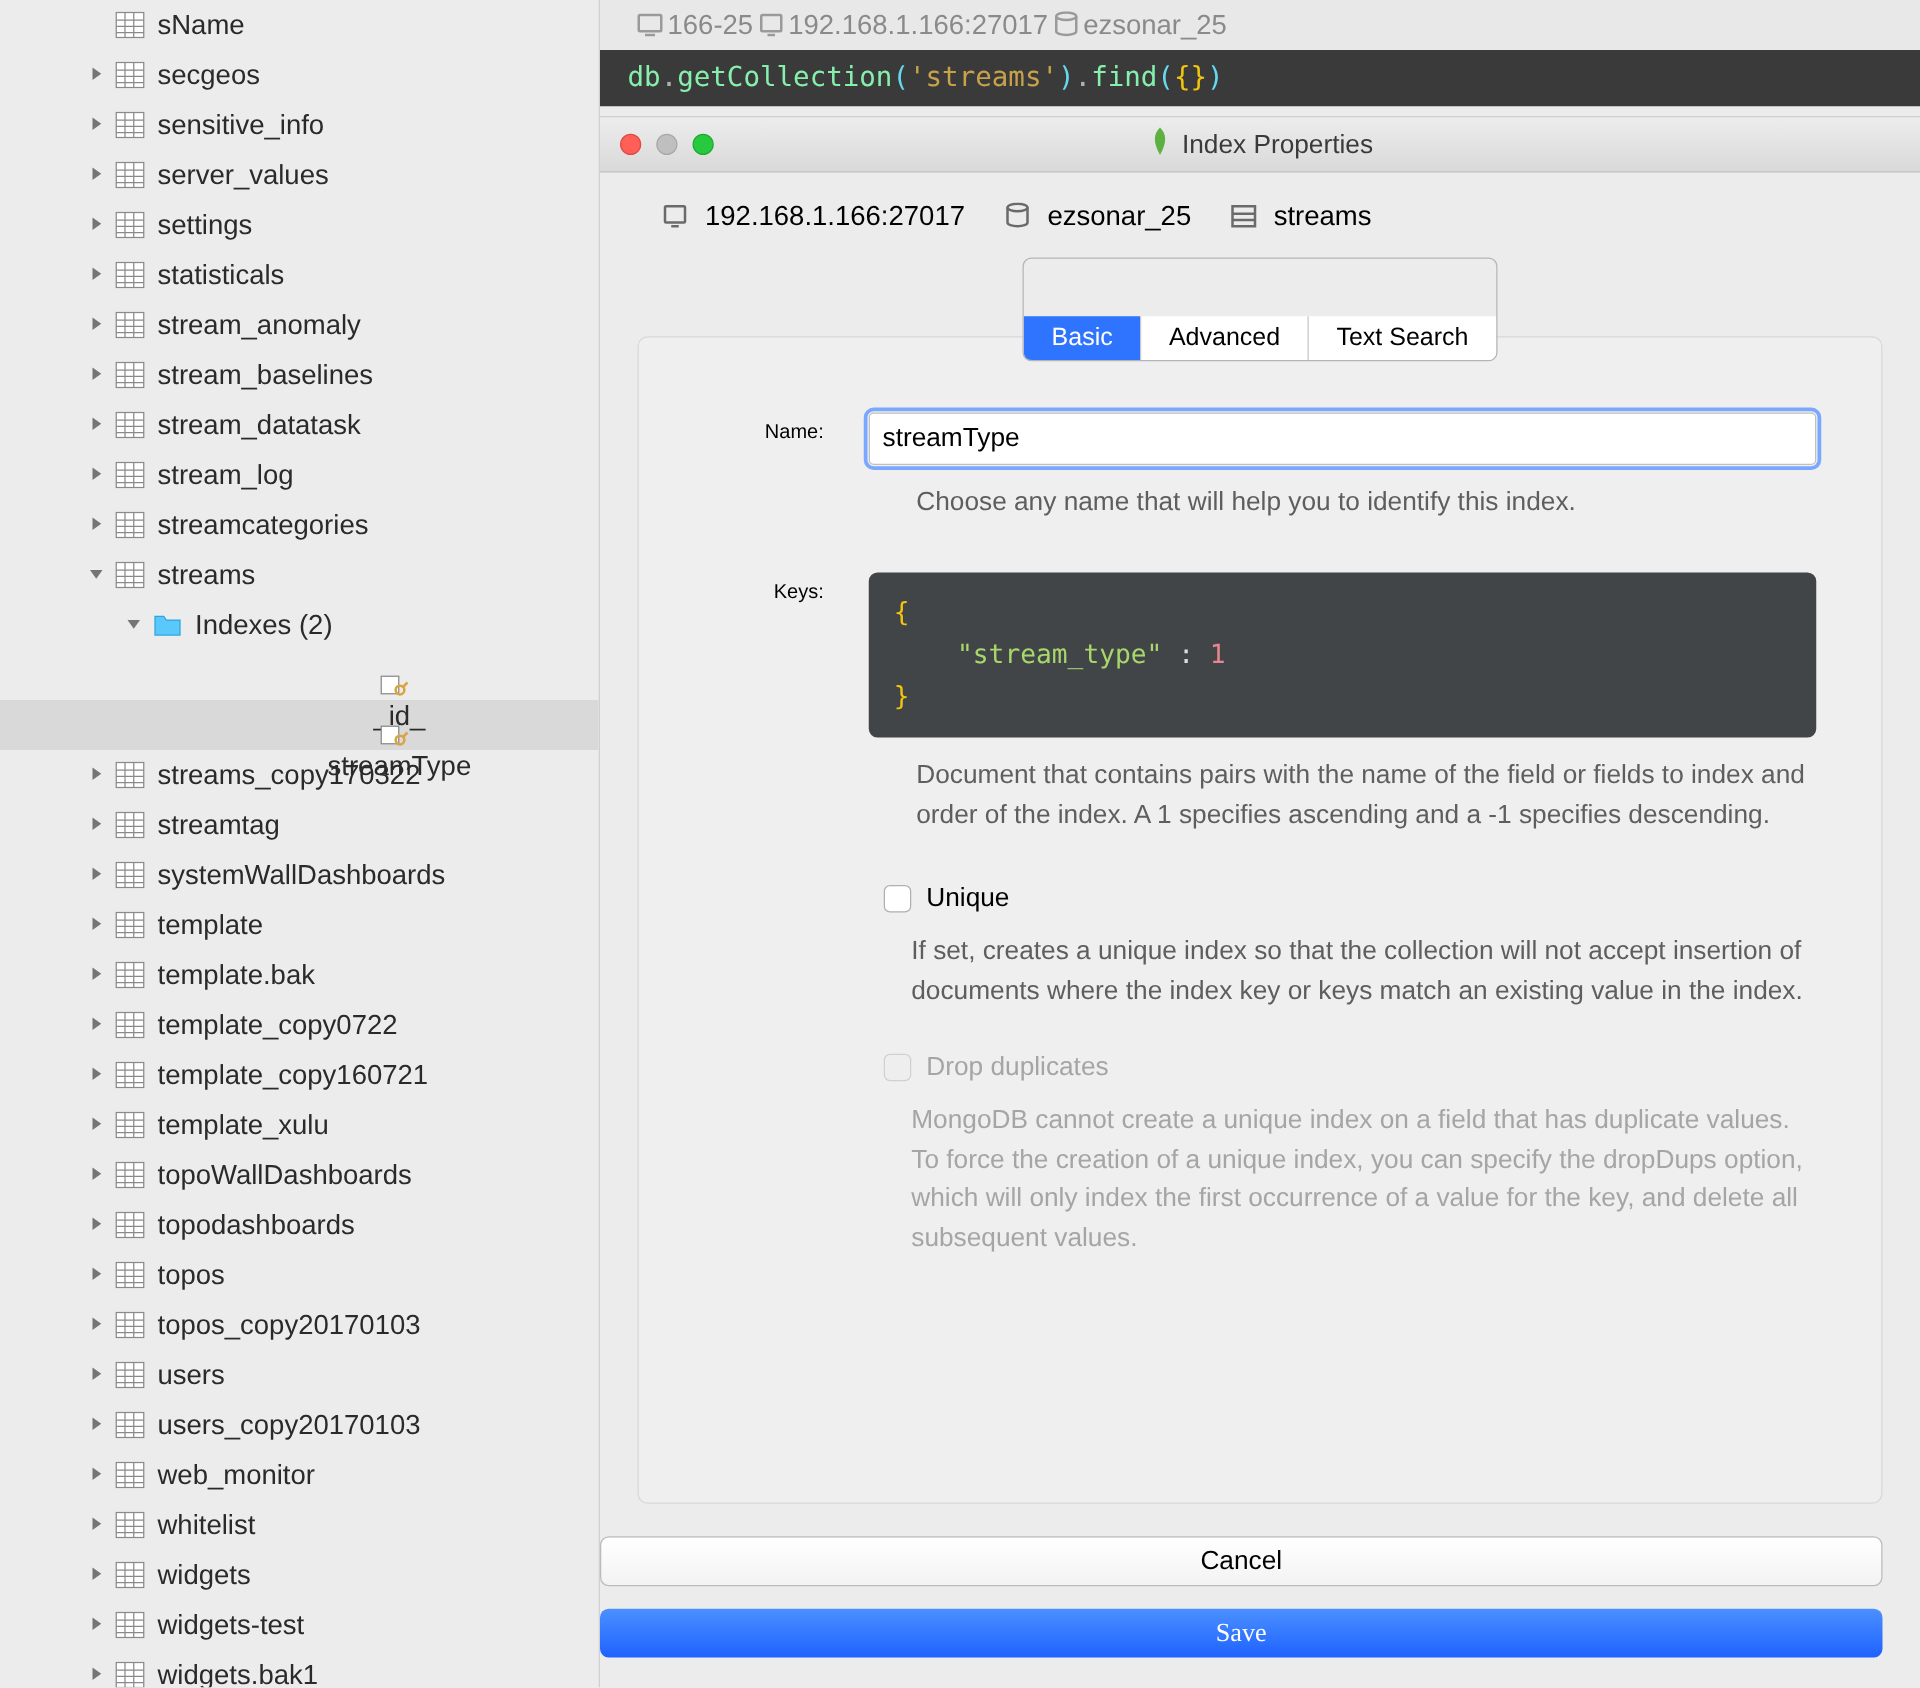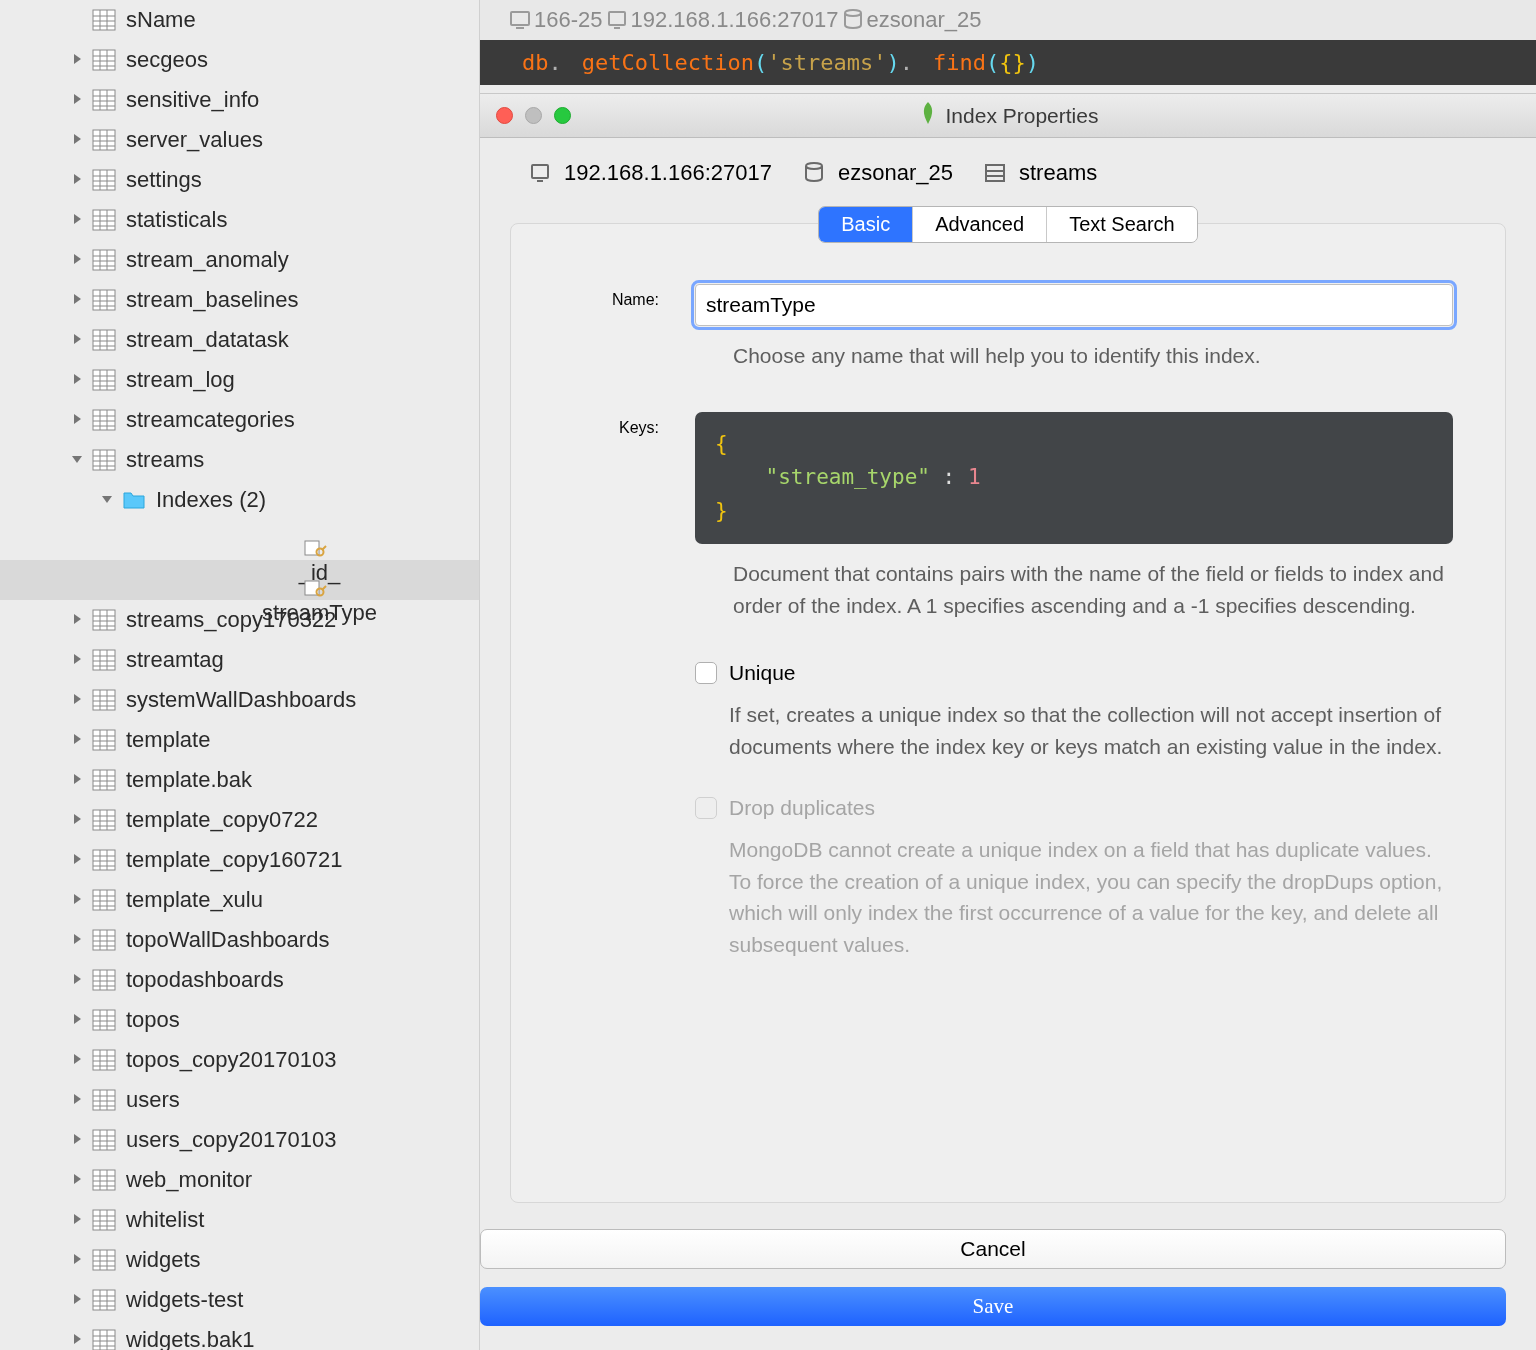--- a/index.html
+++ b/index.html
@@ -13,54 +13,54 @@
   .tri svg { display: block; }
   .tbl-ico, .folder-ico, .key-ico { width: 24px; height: 24px; margin-right: 10px; flex: none; display:flex; align-items:center; justify-content:center; }
   .tree-row .lbl { white-space: nowrap; }
   .indent1 { padding-left: 100px; }
   .indent2 { padding-left: 160px; flex-direction: column; }
   
   .main { flex: 1; display: flex; flex-direction: column; background: #ececec; }
   .breadcrumb-top { display: flex; align-items: center; padding: 0 26px; height: 40px; background: #e8e8e8; }
   .breadcrumb-top .dim { color: #8a8a8a; font-size: 22px; }
   .querybar { background: #3a3a3a; color: #ddd; font-family: Menlo, Consolas, monospace; font-size: 22px; padding: 10px 22px; }
-  .querybar .c-db { color: #f97316; margin-left: 20px; }
+  .querybar .c-db { color: #86efac; }
   .querybar .c-dot { color: #b1b1b1; }
   .querybar .c-str { color: #c7a24a; }
   .querybar .c-paren { color: #66d9ef; }
   .querybar .c-brace { color: #f1c40f; }
   
   .dialog-wrap { flex: 1; position: relative; padding-top: 30px; }
   .dialog { position: absolute; top: 8px; left:0; right:0; bottom:0; display:flex; flex-direction:column; border-top:1px solid #c8c8c8;}
   .titlebar { height: 44px; background: linear-gradient(#ededed,#d9d9d9); display:flex; align-items:center; border-bottom:1px solid #bdbdbd; position:relative; }
   .traffic { display:flex; gap:12px; position:absolute; left:16px; }
   .traffic span { width:17px; height:17px; border-radius:50%; display:block; }
   .tl-r { background:#ff5f56; border:1px solid #e1493f; }
   .tl-y { background:#ffbd2e; border:1px solid #dfa023; }
   .tl-g { background:#27c93f; border:1px solid #1dab2f; }
   .title-text { margin:0 auto; display:flex; align-items:center; gap:8px; font-size:21px; color:#3a3a3a; }
   .crumbs { display:flex; align-items:center; gap:28px; padding:22px 46px 18px 46px; font-size:22px; }
   .crumbs .item { display:flex; align-items:center; gap:10px; }
   .seg-wrap { display:flex; justify-content:center; padding-top:2px; }
   .seg { display:flex; border:1px solid #b5b5b5; border-radius:7px; overflow:hidden; }
-  .seg button { border:none; padding:6px 22px; font-size:20px; background:#fff; cursor:pointer; }
+  .seg button { border:none; padding:6px 22px; font-size:20px; background:#fff; cursor:pointer;margin-top:46px; }
   .seg button + button { border-left:1px solid #c9c9c9; }
   .seg button.active { background:#2e74ff; color:#fff; }
   .panel { margin:0 30px 20px 30px; background:#efefef; border:1px solid #d7d7d7; border-radius:8px; padding:36px 52px 40px 52px; flex:1; margin-top:-20px; padding-top:60px; overflow:hidden; }
   .form-row { display:flex; align-items:flex-start; gap:36px; margin-bottom:40px; }
   .form-label { width:96px; text-align:right; font-size:16px; padding-top:7px; }
   .form-field { flex:1; }
   .text-input { width:100%; padding:8px 10px; font-size:21px; border:1px solid #c0c0c0; border-radius:4px; outline:3px solid #7aa7ff; outline-offset:1px; background:#fff; }
   .hint { color:#5e5e5e; font-size:21px; margin-top:14px; line-height:1.5;margin-left:38px; }
   .code { background:#424548; color:#ddd; font-family:Menlo,Consolas,monospace; font-size:21px; padding:16px 20px; border-radius:7px; line-height:1.6; }
   .code .br { color:#f1c40f; }
   .code .key { color:#a7d66b; }
   .code .num { color:#e8868f; }
   .opt { padding-left:132px; margin-bottom:34px; }
-  .opt .row1 { display:flex; align-items:center; gap:12px; }
+  .opt .row1 { display:flex; align-items:center; gap:12px;margin-left:12px; }
   .chk { width:22px; height:22px; border:1px solid #b0b0b0; border-radius:5px; background:#fff; display:inline-block; flex:none; }
   .opt-title { font-size:21px; }
   .opt.disabled .opt-title, .opt.disabled .hint { color:#a5a5a5; }
   .opt.disabled .chk { background:#eee; border-color:#d0d0d0; }
   .opt .hint { margin-left:34px; max-width:740px; }
   .dlg-foot { display:flex; justify-content:flex-end; gap:18px; padding:6px 30px 24px 0;flex-direction:column; }
   .btn { padding:7px 26px; font-size:21px; border-radius:7px; border:1px solid #bcbcbc; background:linear-gradient(#fff,#f3f3f3); cursor:pointer; }
   .btn.primary { background:linear-gradient(#4b90ff,#1e62ff); color:#fff; border:none;font-family:Liberation Serif, serif; }
   .mini-ico { width:28px; display:inline-flex; justify-content:center; }
 </style>

